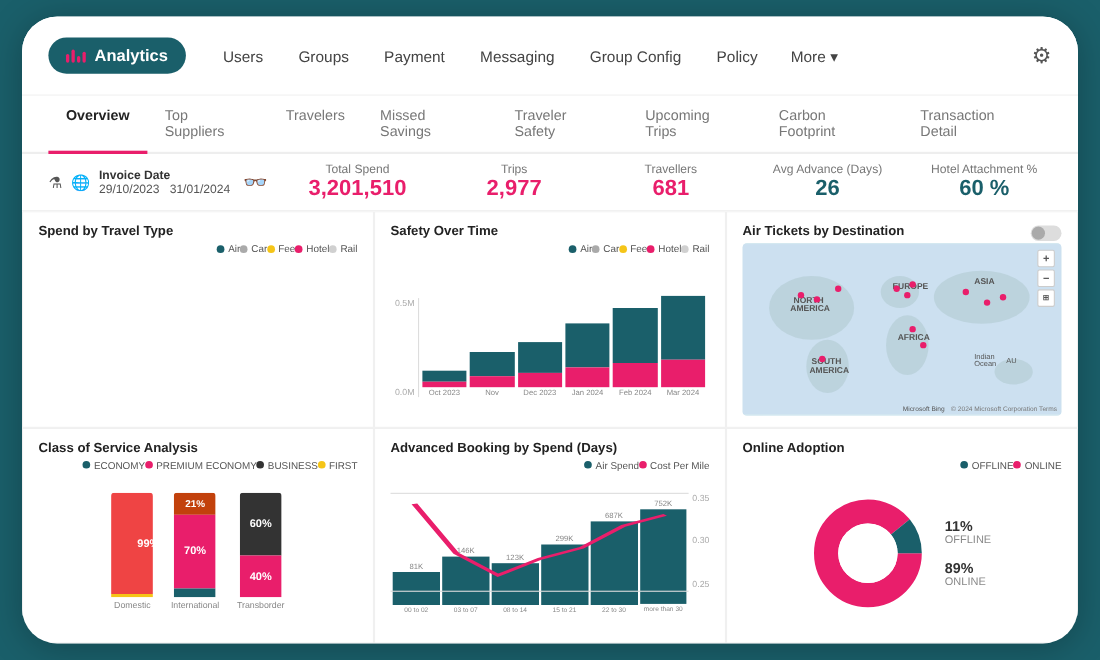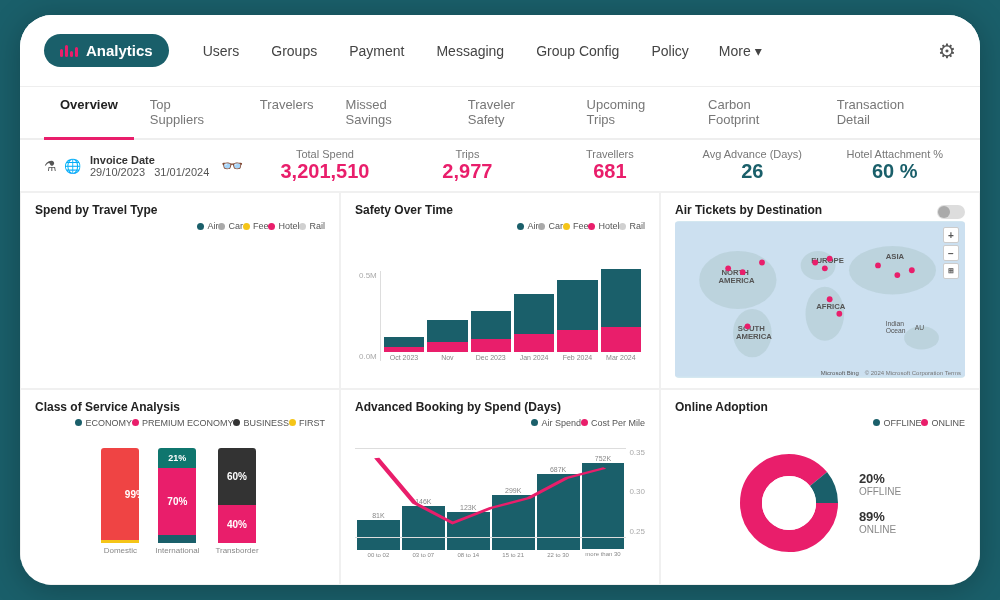--- a/index.html
+++ b/index.html
@@ -536,21 +536,21 @@
           <div style="display:flex;flex-direction:column;align-items:center;">
             <div style="width:38px;height:95px;display:flex;flex-direction:column;border-radius:3px 3px 0 0;overflow:hidden;">
               <div style="flex:1;background:#ef4444;display:flex;align-items:center;justify-content:center;font-size:10px;font-weight:700;color:#fff;padding-left:29px;">99%</div>
               <div style="height:3px;background:#f5c518;"></div>
             </div>
             <div style="font-size:8px;color:#888;margin-top:3px;text-align:center;">Domestic</div>
           </div>
 
           <div style="display:flex;flex-direction:column;align-items:center;">
             <div style="width:38px;height:95px;display:flex;flex-direction:column;border-radius:3px 3px 0 0;overflow:hidden;">
-              <div style="height:20px;background:#0f766e;display:flex;align-items:center;justify-content:center;font-size:9px;font-weight:700;color:#fff;">21%</div>
+              <div style="height:20px;background:#c2410c;display:flex;align-items:center;justify-content:center;font-size:9px;font-weight:700;color:#fff;">21%</div>
               <div style="flex:1;background:#e91e6b;display:flex;align-items:center;justify-content:center;font-size:10px;font-weight:700;color:#fff;">70%</div>
               <div style="height:8px;background:#1a5f6a;display:flex;align-items:center;justify-content:center;font-size:8px;font-weight:700;color:#fff;"></div>
             </div>
             <div style="font-size:8px;color:#888;margin-top:3px;text-align:center;">International</div>
           </div>
 
           <div style="display:flex;flex-direction:column;align-items:center;">
             <div style="width:38px;height:95px;display:flex;flex-direction:column;border-radius:3px 3px 0 0;overflow:hidden;">
               <div style="height:57px;background:#333;display:flex;align-items:center;justify-content:center;font-size:10px;font-weight:700;color:#fff;">60%</div>
               <div style="flex:1;background:#e91e6b;display:flex;align-items:center;justify-content:center;font-size:10px;font-weight:700;color:#fff;">40%</div>
@@ -642,21 +642,21 @@
           <svg class="donut-svg" viewBox="0 0 100 100">
 
             <circle cx="50" cy="50" r="38" fill="none" stroke="#e91e6b" stroke-width="22" stroke-dasharray="212.5 239" stroke-dashoffset="0"></circle>
             <circle cx="50" cy="50" r="38" fill="none" stroke="#1a5f6a" stroke-width="22" stroke-dasharray="26.5 239" stroke-dashoffset="-212.5"></circle>
 
             <circle cx="50" cy="50" r="27" fill="#fff"></circle>
           </svg>
         </div>
         <div class="donut-labels">
           <div>
-            <div class="donut-val">20%</div>
+            <div class="donut-val">11%</div>
             <div class="donut-pct-label">OFFLINE</div>
           </div>
           <div style="margin-top:8px;">
             <div class="donut-val">89%</div>
             <div class="donut-pct-label">ONLINE</div>
           </div>
         </div>
       </div>
     </div>
 

